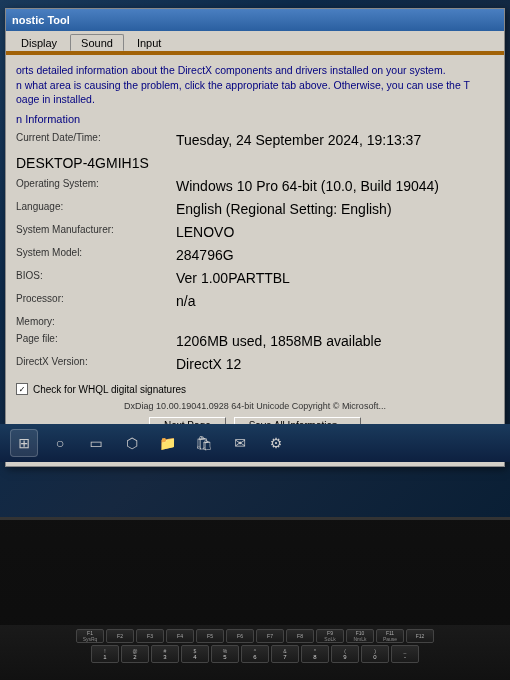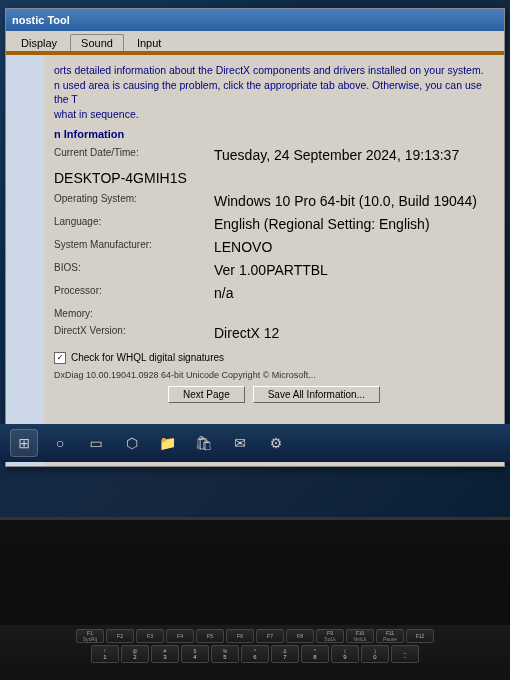--- a/index.html
+++ b/index.html
@@ -84,33 +84,32 @@
     }
 
     
     .content {
       padding: 8px 10px;
       font-size: 10.5px;
       color: #000;
       background: #d4d0c8;
       height: calc(100% - 46px);
       overflow: hidden;
-      margin-left: 38px;
     }
 
     .info-header {
       font-size: 10.5px;
       color: #000080;
       margin-bottom: 6px;
       line-height: 1.4;
     }
 
     .section-title {
       font-size: 11px;
-      font-weight: bold;
+      font-weight: normal;
       color: #000080;
       margin-bottom: 5px;
     }
 
     .info-table {
       width: 100%;
       margin-bottom: 8px;
     }
 
     .info-row {
@@ -148,20 +147,21 @@
       height: 12px;
       border: 1px solid #666;
       background: #fff;
       display: flex;
       align-items: center;
       justify-content: center;
       font-size: 8px;
     }
 
     .version-text {
+      text-align: center;
       font-size: 9px;
       color: #333;
       margin-top: 6px;
       margin-bottom: 6px;
     }
 
     .button-row {
       display: flex;
       justify-content: center;
       gap: 8px;
@@ -275,23 +275,23 @@
     <div class="tab-bar">
       <div class="tab">Display</div>
       <div class="tab active">Sound</div>
       <div class="tab">Input</div>
     </div>
 
     <div class="content">
       <div class="info-header">
         <span>orts detailed information about the DirectX components and drivers installed on your system.</span>
         <br>
-        <span>n used area is causing the problem, click the appropriate tab above.  Otherwise, you can use the T</span>
+        <span>n what area is causing the problem, click the appropriate tab above.  Otherwise, you can use the T</span>
         <br>
-        <span>what in sequence.</span>
+        <span>oage in installed.</span>
       </div>
 
       <div class="section-title">n Information</div>
 
       <div class="info-table">
         <div class="info-row">
           <span class="info-label">Current Date/Time:</span>
           <span class="info-value">Tuesday, 24 September 2024, 19:13:37</span>
         </div>
         <div class="info-row">
@@ -303,29 +303,37 @@
         </div>
         <div class="info-row">
           <span class="info-label">Language:</span>
           <span class="info-value">English (Regional Setting: English)</span>
         </div>
         <div class="info-row">
           <span class="info-label">System Manufacturer:</span>
           <span class="info-value">LENOVO</span>
         </div>
         <div class="info-row">
+          <span class="info-label">System Model:</span>
+          <span class="info-value">284796G</span>
+        </div>
+        <div class="info-row">
           <span class="info-label">BIOS:</span>
           <span class="info-value">Ver 1.00PARTTBL</span>
         </div>
         <div class="info-row">
           <span class="info-label">Processor:</span>
           <span class="info-value">n/a</span>
         </div>
         <div class="info-row">
           <span class="info-label">Memory:</span>
+        </div>
+        <div class="info-row">
+          <span class="info-label">Page file:</span>
+          <span class="info-value">1206MB used, 1858MB available</span>
         </div>
         <div class="info-row">
           <span class="info-label">DirectX Version:</span>
           <span class="info-value">DirectX 12</span>
         </div>
       </div>
 
       <div class="checkbox-area">
         <div class="checkbox-box">✓</div>
         <span>Check for WHQL digital signatures</span>

